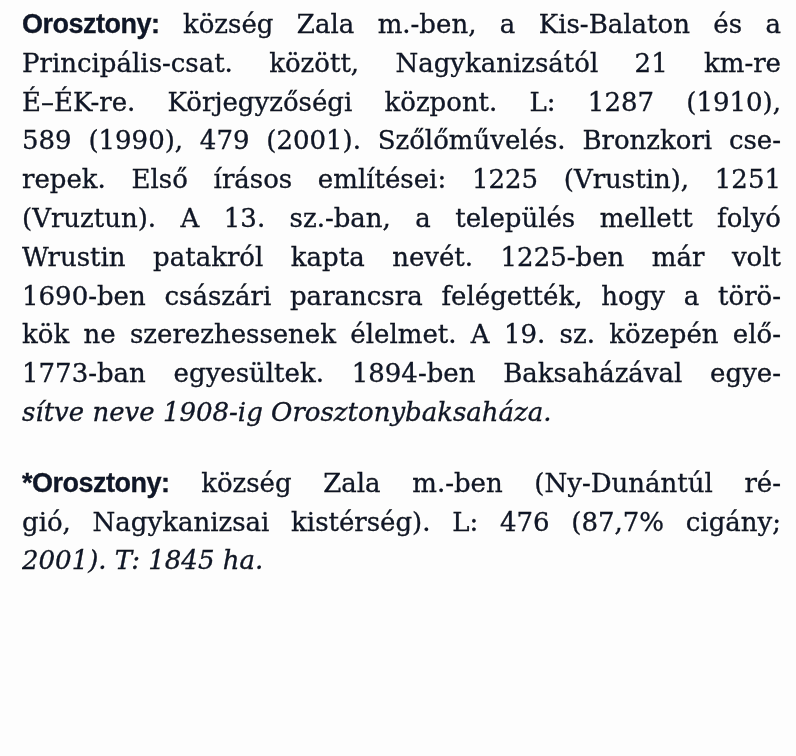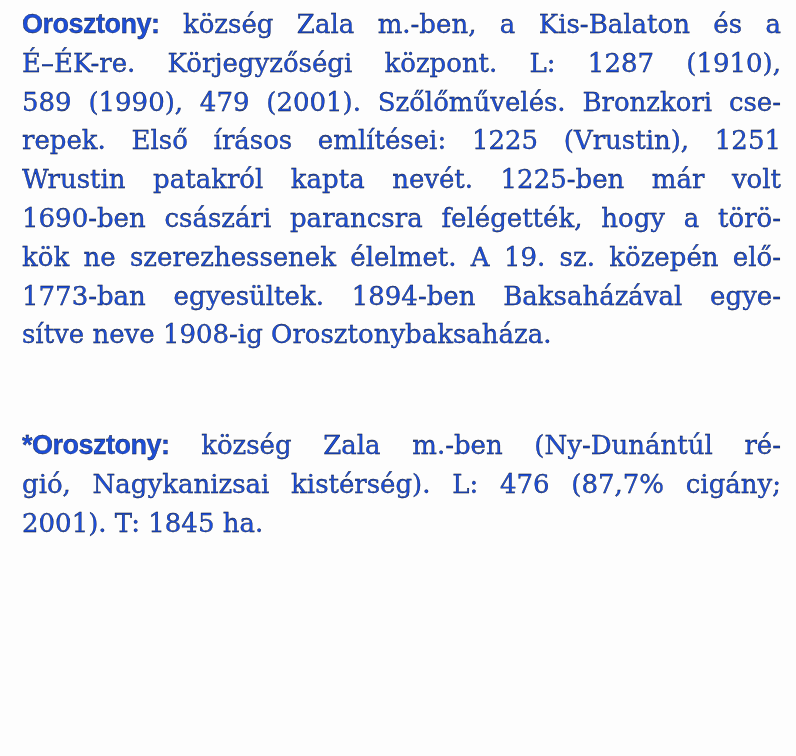--- a/index.html
+++ b/index.html
@@ -10,58 +10,61 @@
   .page {
     position: relative;
     width: 796px;
     height: 756px;
     box-sizing: border-box;
     background: #fdfdfd;
     padding: 5px 15px 0 22px;
     overflow: hidden;
     font-family: "DejaVu Serif", serif;
     font-size: 26px;
-    color: #1d4ed8;
+    color: #0f172a;
     -webkit-text-stroke: 0.3px #080808;
   }
   .entry {
     width: 100%;
   }
   .entry2 {
-    margin-top: 72px;
+    margin-top: 32px;
   }
   .line {
     line-height: 38.8px;
     height: 38.8px;
     text-align: justify;
     text-align-last: justify;
     white-space: normal;
     overflow: hidden;
   }
   .line.flush {
     text-align: center;
     text-align-last: left;
+    font-style: italic;
   }
   .headword {
     font-family: "Liberation Sans", sans-serif;
     font-weight: bold;
     font-size: 27px;
     letter-spacing: -0.5px;
   }
 </style>
 </head>
 <body>
 
 <div class="page">
 
   <div class="entry entry1">
     <div class="line"><span class="headword">Orosztony:</span> <span>község Zala m.-ben, a Kis-Balaton és a</span></div>
+    <div class="line"><span>Principális-csat. között, Nagykanizsától 21 km-re</span></div>
     <div class="line"><span>É–ÉK-re. Körjegyzőségi központ. L: 1287 (1910),</span></div>
     <div class="line"><span>589 (1990), 479 (2001). Szőlőművelés. Bronzkori cse-</span></div>
     <div class="line"><span>repek. Első írásos említései: 1225 (Vrustin), 1251</span></div>
+    <div class="line"><span>(Vruztun). A 13. sz.-ban, a település mellett folyó</span></div>
     <div class="line"><span>Wrustin patakról kapta nevét. 1225-ben már volt</span></div>
     <div class="line"><span>1690-ben császári parancsra felégették, hogy a törö-</span></div>
     <div class="line"><span>kök ne szerezhessenek élelmet. A 19. sz. közepén elő-</span></div>
     <div class="line"><span>1773-ban egyesültek. 1894-ben Baksaházával egye-</span></div>
     <div class="line flush"><span>sítve neve 1908-ig Orosztonybaksaháza.</span></div>
   </div>
 
   <div class="entry entry2">
     <div class="line"><span class="headword">*Orosztony:</span> <span>község Zala m.-ben (Ny-Dunántúl ré-</span></div>
     <div class="line"><span>gió, Nagykanizsai kistérség). L: 476 (87,7% cigány;</span></div>

